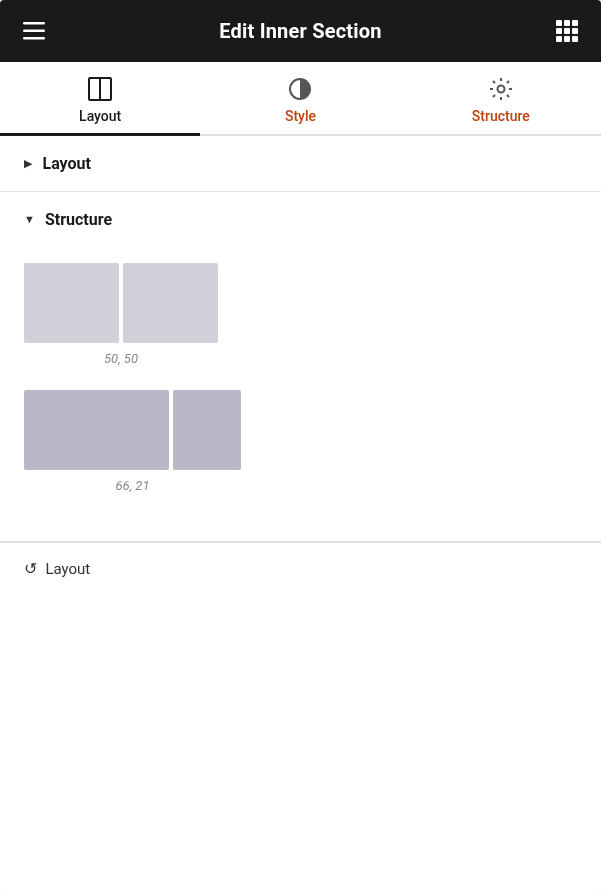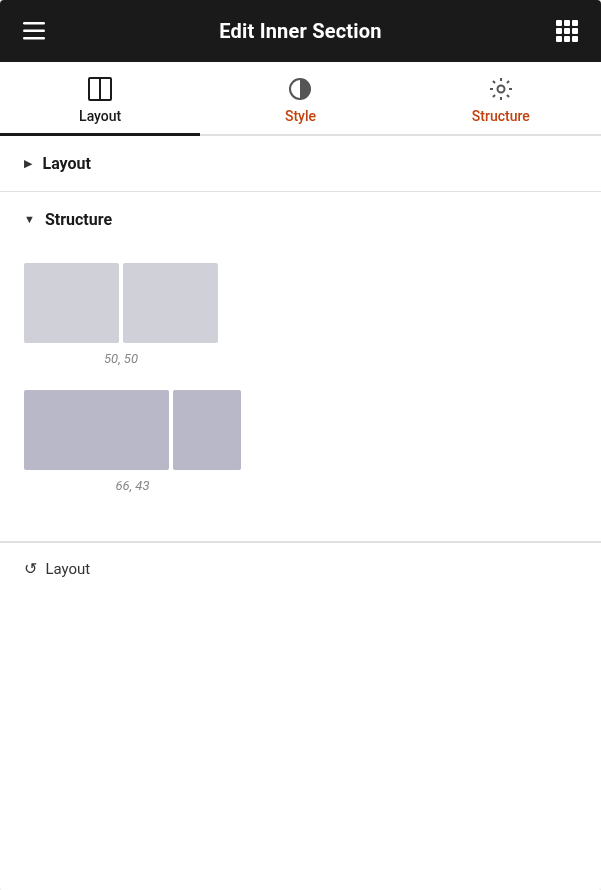--- a/index.html
+++ b/index.html
@@ -256,21 +256,21 @@
 
         </div>
 
         <div class="structure-row">
 
           <div class="structure-option">
             <div class="cols-preview">
               <div class="col-block" style="width:145px; height:80px; background:#b8b8c8;"></div>
               <div class="col-block" style="width:68px; height:80px; background:#b8b8c8;"></div>
             </div>
-            <span class="structure-option-label">66, 43</span>
+            <span class="structure-option-label">66, 21</span>
           </div>
         </div>
       </div>
     </div>
 
     <div class="reset-bar">
       <span class="reset-icon">↺</span>
       <span>Layout</span>
     </div>
 

